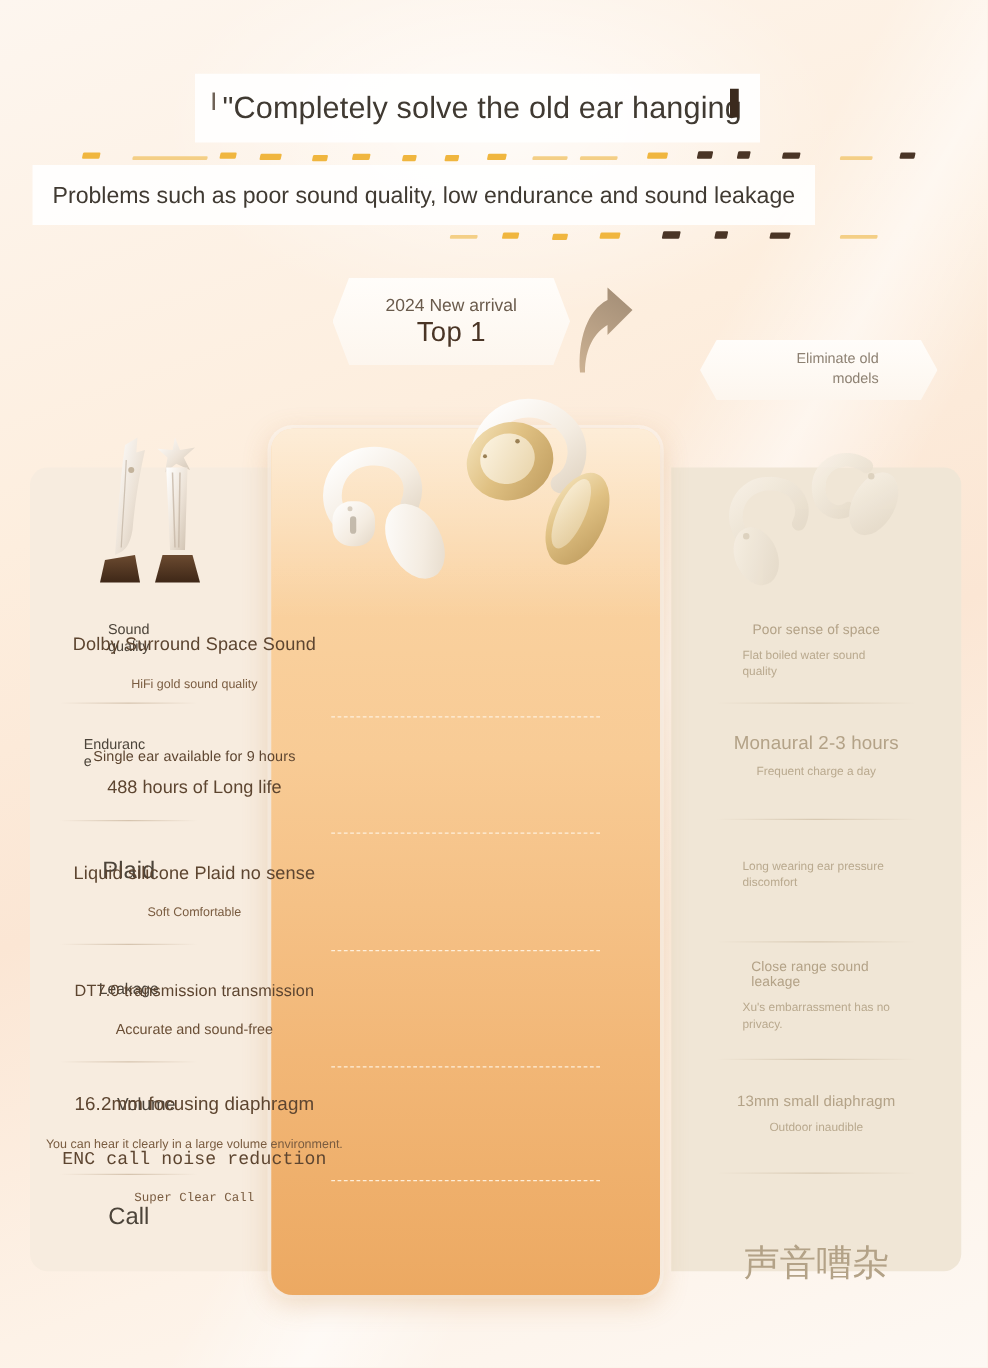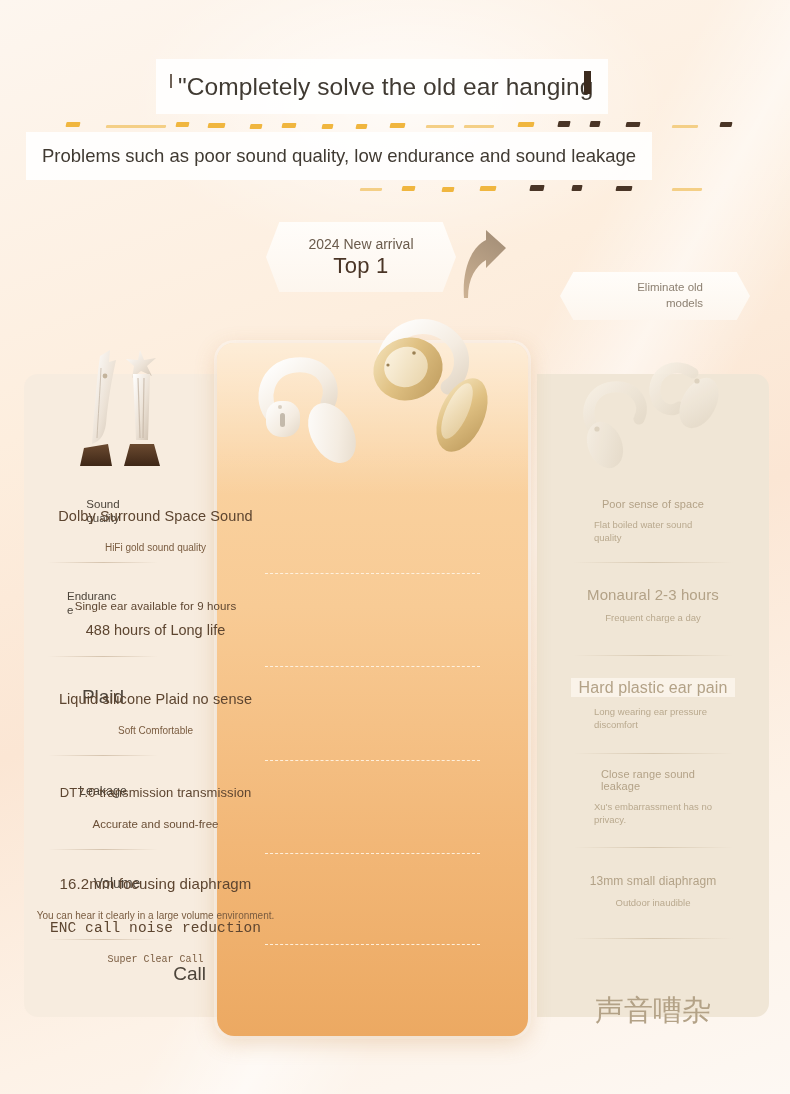--- a/index.html
+++ b/index.html
@@ -294,21 +294,20 @@
     </div>
     <div class="lab-sep" style="top: 656px;"></div>
     <div class="c-sep" style="top: 666px; left: 265px;"></div>
     <div class="r-sep" style="top: 655px; left: 573px;"></div>
     <div class="row-label" style="top: 686px; font-size: 19px;">Plaid</div>
     <div class="c-row" style="top: 691px;">
       <div class="c-main" style="font-size: 14.5px;">Liquid silicone Plaid no sense</div>
       <div class="c-sub">Soft Comfortable</div>
     </div>
     <div class="r-row" style="top: 679px; left: 537px;">
-      <div class="r-main" style="font-size: 16px;"><span class="hl">Hard plastic ear pain</span></div>
       <div class="r-sub"><span style="display:inline-block;text-align:left;width:118px">Long wearing ear pressure discomfort</span></div>
     </div>
     <div class="lab-sep" style="top: 755px;"></div>
     <div class="c-sep" style="top: 760px; left: 265px;"></div>
     <div class="r-sep" style="top: 753px; left: 573px;"></div>
     <div class="row-label" style="top: 784px; font-size: 12.5px;">Leakage</div>
     <div class="c-row" style="top: 785px;">
       <div class="c-main" style="font-size: 13px;">DT7.0 transmission transmission</div>
       <div class="c-sub" style="font-size: 11.5px; color: rgb(107, 79, 54);">Accurate and sound-free</div>
     </div>
@@ -324,21 +323,21 @@
       <div class="c-main" style="font-size: 15px;">16.2mm focusing diaphragm</div>
       <div class="c-sub">You can hear it clearly in a large volume environment.</div>
     </div>
     <div class="r-row" style="top: 874px; left: 537px;">
       <div class="r-main" style="font-size: 12px;">13mm small diaphragm</div>
       <div class="r-sub">Outdoor inaudible</div>
     </div>
     <div class="lab-sep" style="top: 939px;"></div>
     <div class="c-sep" style="top: 944px; left: 265px;"></div>
     <div class="r-sep" style="top: 938px; left: 573px;"></div>
-    <div class="row-label" style="top: 963px; font-size: 19px; text-align: right;">Call</div>
+    <div class="row-label" style="top: 963px; font-size: 19px;">Call</div>
     <div class="c-row" style="top: 920px; font-family: Liberation Mono, monospace;">
       <div class="c-main" style="font-size: 14.5px;">ENC call noise reduction</div>
       <div class="c-sub">Super Clear Call</div>
     </div>
     <div class="r-row" style="top: 963px; left: 537px;">
       <div class="r-main" style="font-size: 29px; margin-top: 28px;">声音嘈杂</div>
     </div>
   </div>
 
 </body></html>

